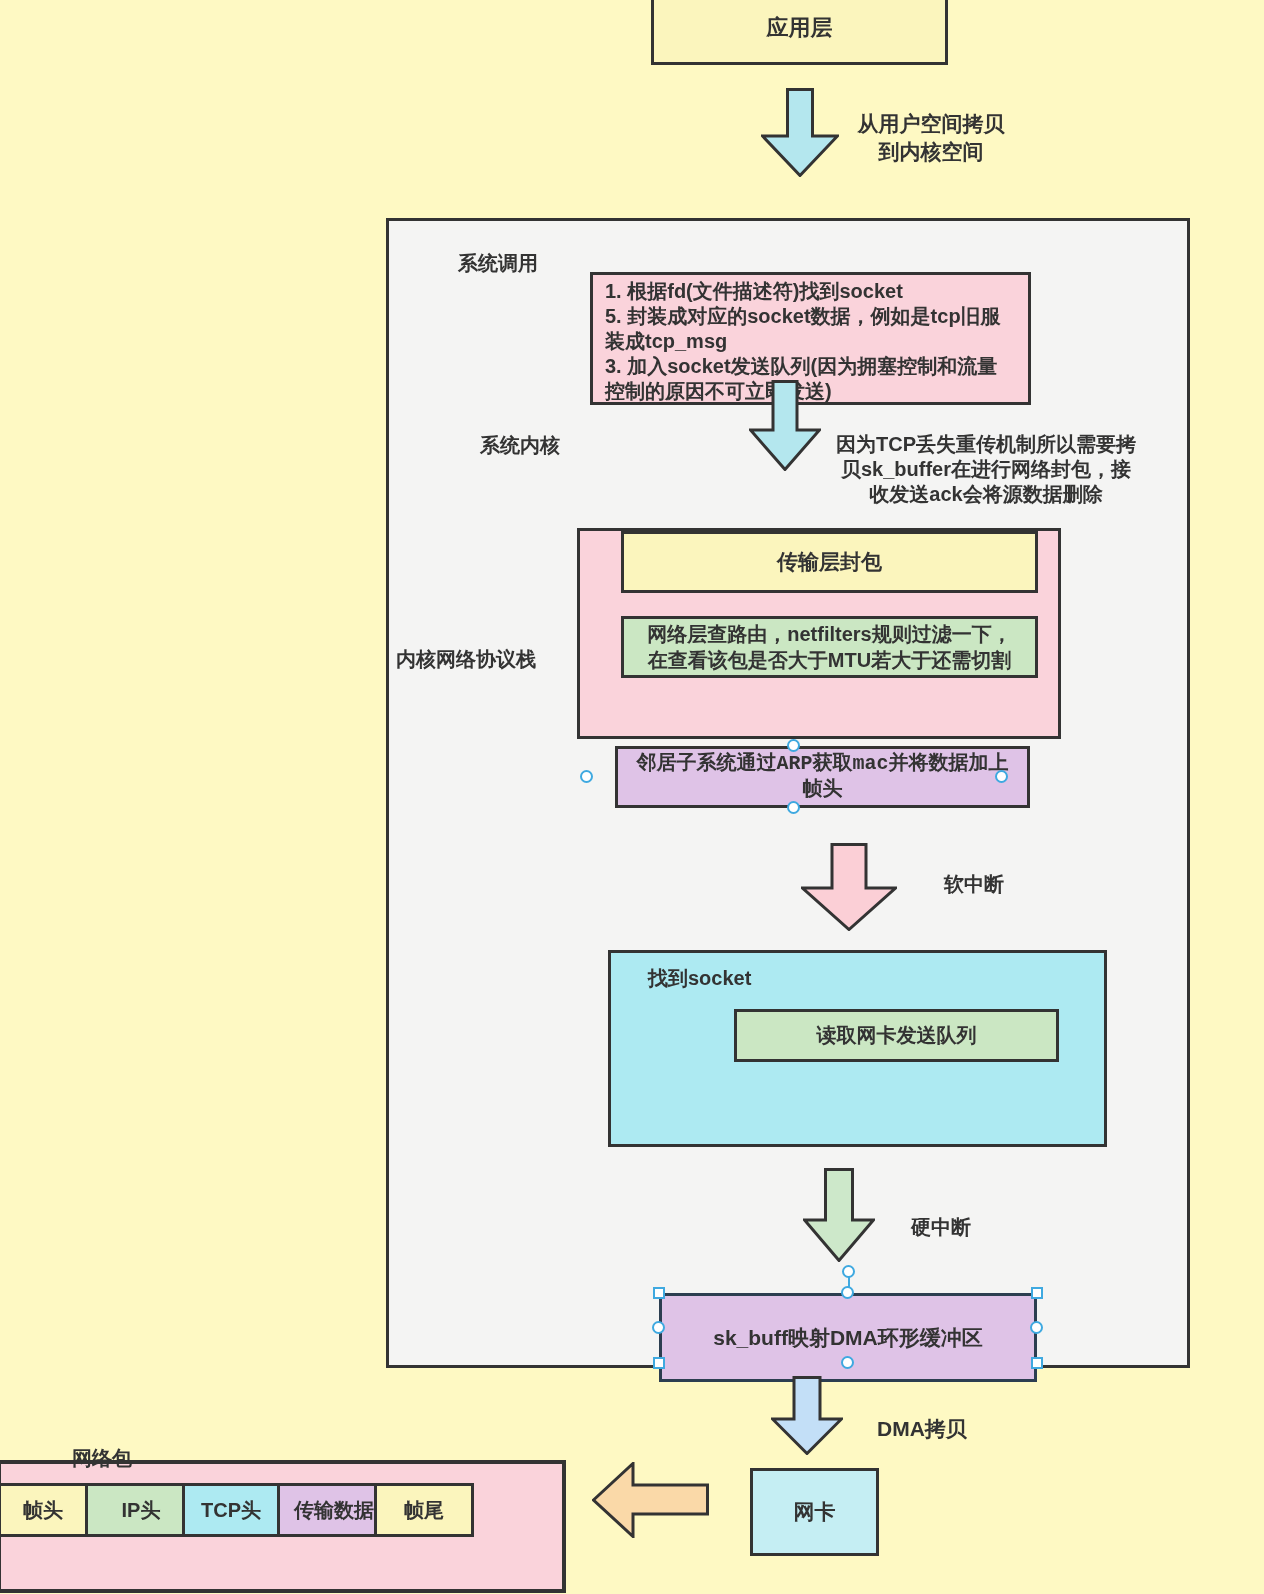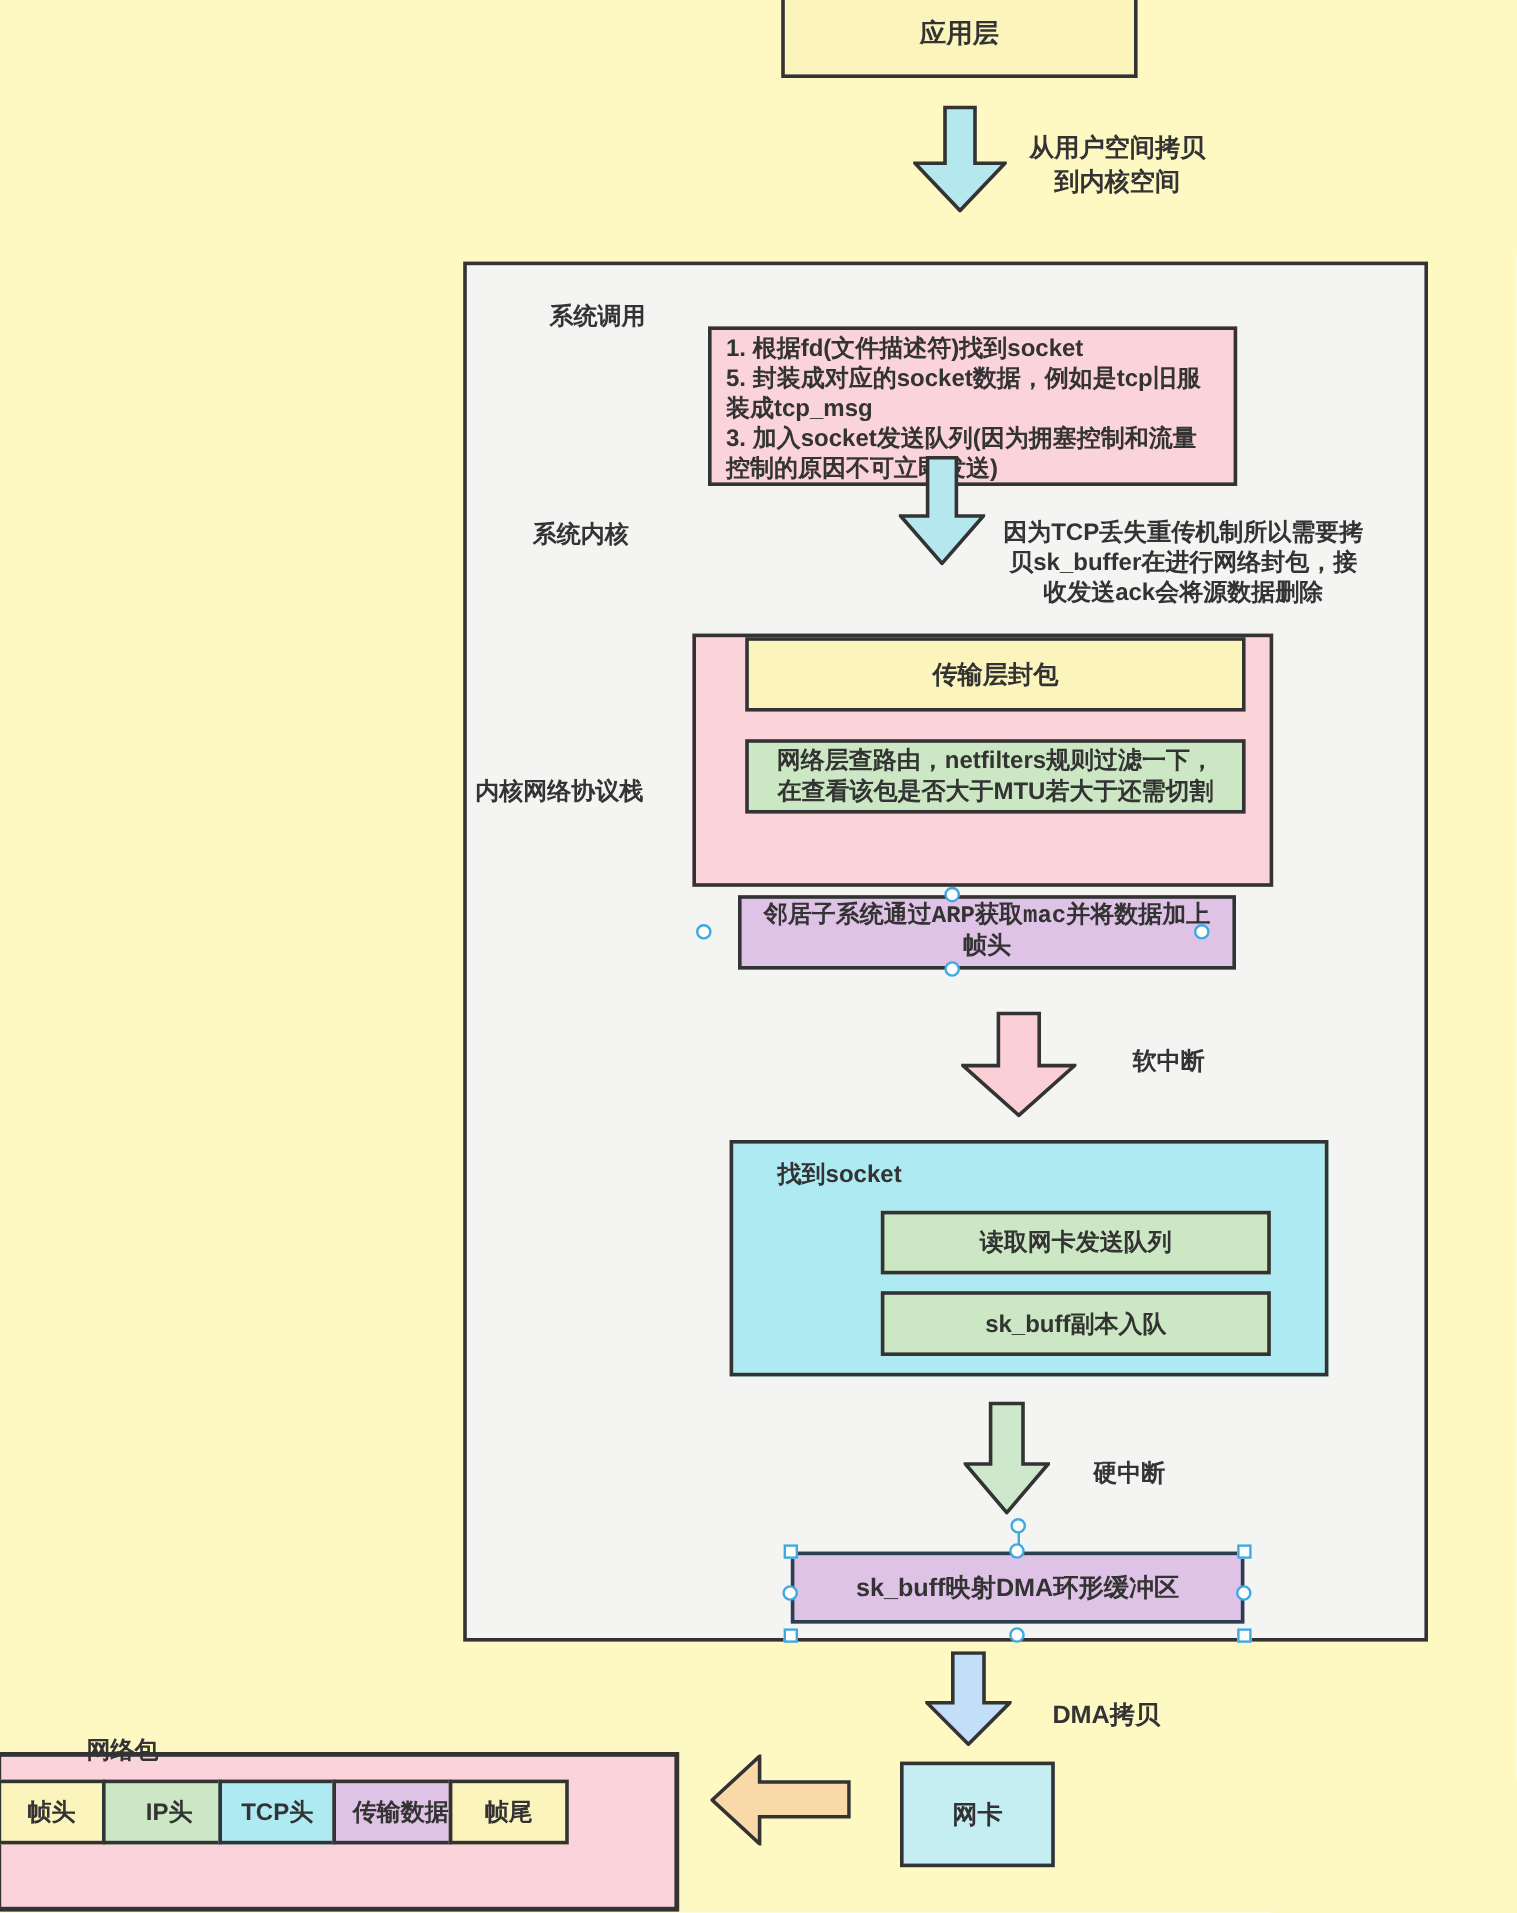--- a/index.html
+++ b/index.html
@@ -56,21 +56,21 @@
     <div>3. 加入socket发送队列(因为拥塞控制和流量控制的原因不可立即发送)</div>
   </div>
 
   <svg class="arrow" style="left:749px;top:380px;" width="72" height="91" viewBox="0 0 72 91">
     <polygon points="24,1.5 48,1.5 48,50 70.5,50 36,89.5 1.5,50 24,50" fill="#B4E7EE" stroke="#333" stroke-width="3" stroke-linejoin="miter"></polygon>
   </svg>
   <div class="label pre f20 lh25" style="left:836px;top:400px;width:300px;text-align:center;white-space:pre-line;margin-top:32px;">因为TCP丢失重传机制所以需要拷
 贝sk_buffer在进行网络封包，接
 收发送ack会将源数据删除</div>
 
-  <div class="label f20" style="left:444px;top:432px;">系统内核</div>
+  <div class="label f20" style="left:480px;top:432px;">系统内核</div>
 
   <div class="node pink" style="left:577px;top:492px;width:484px;height:211px;"></div>
   <div class="node yellow f21" style="left:621px;top:531px;width:417px;height:62px;">
     <span>传输层封包</span>
   </div>
   <div class="node green f20" style="left:621px;top:616px;width:417px;height:62px;">
     <span class="pre lh26">网络层查路由，netfilters规则过滤一下，
 在查看该包是否大于MTU若大于还需切割</span>
   </div>
   <div class="label f20" style="left:396px;top:646px;">内核网络协议栈</div>
@@ -87,33 +87,30 @@
   <svg class="arrow" style="left:801px;top:843px;" width="96" height="88" viewBox="0 0 96 88">
     <polygon points="31,1.5 65,1.5 65,45 94.5,45 48,86.5 1.5,45 31,45" fill="#FBCFD6" stroke="#333" stroke-width="3" stroke-linejoin="miter"></polygon>
   </svg>
   <div class="label f20" style="left:944px;top:871px;">软中断</div>
 
   <div class="node cyan" style="left:608px;top:950px;width:499px;height:197px;"></div>
   <div class="label f20" style="left:648px;top:965px;">找到socket</div>
   <div class="node green f20" style="left:734px;top:1009px;width:325px;height:53px;">
     <span>读取网卡发送队列</span>
   </div>
-  <div class="node green f20" style="left:734px;top:1076px;width:325px;height:54px;">
-    <span>sk_buff副本入队</span>
-  </div>
 
   <svg class="arrow" style="left:803px;top:1168px;" width="72" height="94" viewBox="0 0 72 94">
     <polygon points="22.5,1.5 49.5,1.5 49.5,52 70.5,52 36,92.5 1.5,52 22.5,52" fill="#CDE8CA" stroke="#333" stroke-width="3" stroke-linejoin="miter"></polygon>
   </svg>
   <div class="label f20" style="left:911px;top:1214px;">硬中断</div>
 
   <div class="connector" style="left:848px;top:1272px;height:22px;"></div>
   <div class="hc" style="left:842px;top:1265px;"></div>
 
-  <div class="node purple selected f21" style="left:659px;top:1293px;width:378px;height:60px;">
+  <div class="node purple selected f21" style="left:659px;top:1293px;width:378px;height:89px;">
     <span>sk_buff映射DMA环形缓冲区</span>
   </div>
   <div class="hs" style="left:653px;top:1287px;"></div>
   <div class="hs" style="left:1031px;top:1287px;"></div>
   <div class="hs" style="left:653px;top:1357px;"></div>
   <div class="hs" style="left:1031px;top:1357px;"></div>
   <div class="hc" style="left:841px;top:1286px;"></div>
   <div class="hc" style="left:841px;top:1356px;"></div>
   <div class="hc" style="left:652px;top:1321px;"></div>
   <div class="hc" style="left:1030px;top:1321px;"></div>

